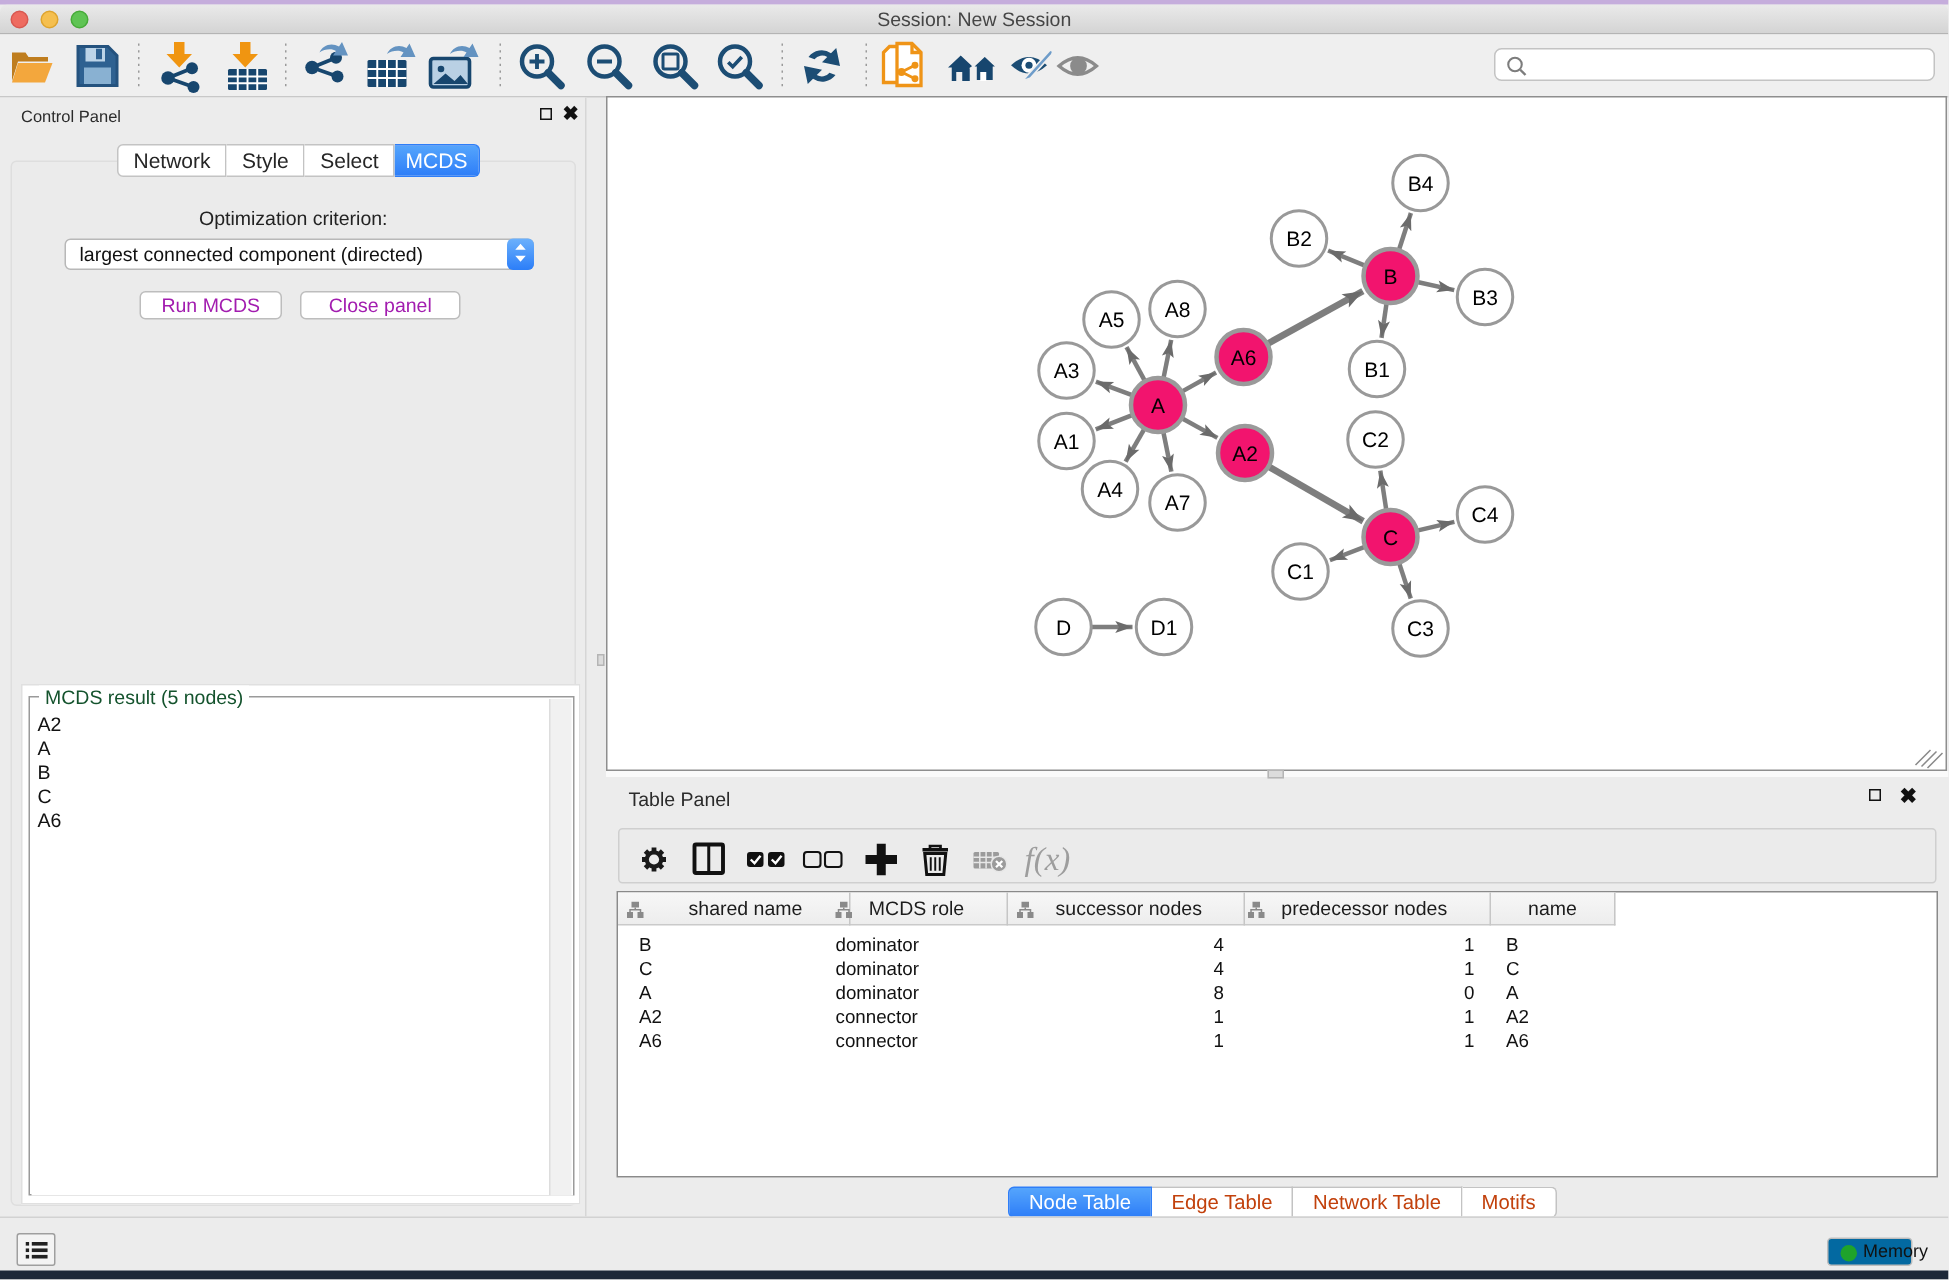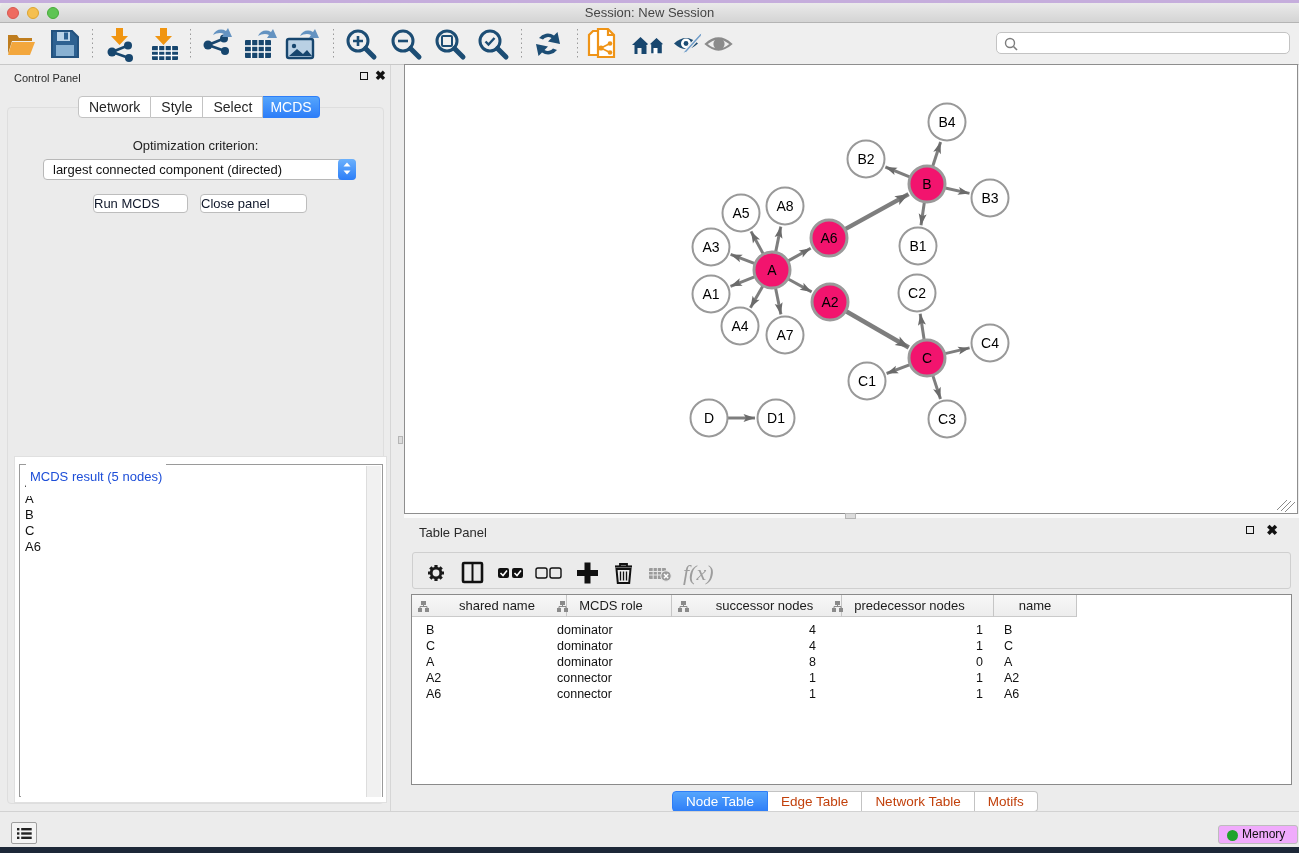--- a/index.html
+++ b/index.html
@@ -26,24 +26,24 @@
 .tab.first { border-left:1px solid #c3c3c3; border-radius:4px 0 0 4px; }
 .tab.sel { background:linear-gradient(#55a5fc,#2e7ef8); color:#fff; border-color:#2e7ef8; border-radius:0 4px 4px 0; }
 #cpbody { position:absolute; left:7px; top:42px; width:377px; height:697px; background:#ebebeb;
   border:1px solid #dedede; border-radius:4px; }
 #optlabel { position:absolute; left:0; top:30px; width:100%; text-align:center; font-size:13px; color:#222; }
 #combo { position:absolute; left:35px; top:51px; width:313px; height:21px; background:#fff;
   border:1px solid #b8b8b8; border-radius:4px; font-size:13px; color:#111; line-height:19px; padding-left:9px; }
 #combo .step { position:absolute; right:-1px; top:-1px; width:18px; height:21px; border-radius:4px;
   background:linear-gradient(#6cb1fc,#2c7ef8); }
 .btn { position:absolute; height:19px; background:#fff; border:1px solid #bdbdbd; border-radius:4px;
-  font-size:13px; color:#0f172a; line-height:17px; }
+  font-size:13px; color:#a21caf; text-align:center; line-height:17px; }
 #mcdsbox { position:absolute; left:6px; top:348px; width:373px; height:347px; background:#fff; border:1px solid #e0e0e0; }
 #group { position:absolute; left:4px; top:7px; width:364px; height:333px; border:1px solid #9a9a9a; }
-#gtitle { position:absolute; left:6px; top:-8px; background:#fff; padding:12px 4px; font-size:13px; color:#1d4ed8; }
+#gtitle { position:absolute; left:6px; top:-8px; background:#fff; padding:0 4px; font-size:13px; color:#14532d; }
 #mlist { position:absolute; left:1px; top:10px; width:361px; height:322px; background:#fff; font-size:13px; color:#111; }
 #mlist div { padding-left:4px; height:16px; line-height:16px; }
 #mscroll { position:absolute; right:1px; top:1px; width:15px; height:331px; background:#f1f1f1; border-left:1px solid #ddd; }
 
 #gwin { left:404px; top:64px; width:894px; height:450px; background:#fff; border:1px solid #8e8e8e; }
 #gtbar { position:absolute; left:0; top:0; width:100%; height:21px;
   background:linear-gradient(#f2f2f2,#d8d8d8); border-bottom:1px solid #ababab; }
 #gtbar .tl { position:absolute; top:4px; width:13px; height:13px; border-radius:50%; }
 #gttl { width:100%; text-align:center; font-size:13px; color:#2d2d2d; line-height:21px; font-weight:bold;}
 
@@ -60,21 +60,21 @@
 
 #btabs { position:absolute; left:268px; top:273px; height:20px; display:flex; }
 .btab { height:21px; line-height:20px; font-size:13.5px; color:#c2410c; background:#fff;
   border:1px solid #c3c3c3; border-left:none; padding:0 13px; }
 .btab.sel { background:linear-gradient(#55a5fc,#2e7ef8); color:#fff; border-color:#2e7ef8; border-radius:4px 0 0 4px; border-left:1px solid #2e7ef8;}
 .btab.last { border-radius:0 4px 4px 0; }
 
 #statbar { left:0; top:811px; width:1299px; height:36px; background:#ececec; border-top:1px solid #d2d2d2; }
 #listbtn { position:absolute; left:11px; top:10px; width:26px; height:22px; background:#f4f4f4;
   border:1px solid #9f9f9f; border-radius:2px; }
-#membtn { position:absolute; left:1218px; top:13px; width:80px; height:19px; background:#f0abfc;
+#membtn { position:absolute; left:1218px; top:13px; width:57px; height:19px; background:#0369a1;
   border:1px solid #bdbdbd; border-radius:3px; font-size:12px; color:#111; line-height:17px; text-align:left; padding-left:23px;}
 #memdot { position:absolute; left:8px; top:3.5px; width:11px; height:11px; border-radius:50%; background:#1fa32b; }
 #darkstrip { left:0; top:847px; width:1299px; height:6px; background:#1d2838; }
 svg text.nl { font-family:"Liberation Sans",sans-serif; font-size:14px; fill:#000; text-anchor:middle; }
 </style>
 </head>
 <body>
 <div class="abs" id="deskline"></div>
 <div class="abs" id="titlebar">
   <div class="tl" style="left:7px;background:#ee6b60;border:0.5px solid #d85850;"></div>
@@ -376,21 +376,21 @@
         <path d="M239 14l4.2 4.2 M243.2 14l-4.2 4.2" stroke="#fff" stroke-width="1.5"></path>
         </g>
 
       <text x="258" y="20" font-family="Liberation Serif,serif" font-style="italic" font-size="22" fill="#9d9d9d">f(x)</text>
     </svg>
   </div>
   <div id="tbl">
     <div id="thead" style="width:665px;">
       <div class="th" style="left:16px;width:139px;text-align:center;">shared name</div>
       <div class="th" style="left:139px;width:121px;">MCDS role</div>
-      <div class="th" style="left:276px;width:154px;">successor nodes</div>
+      <div class="th" style="left:264px;width:154px;">successor nodes</div>
       <div class="th" style="left:414px;width:168px;">predecessor nodes</div>
       <div class="th" style="left:582px;width:83px;">name</div>
       <svg style="position:absolute;left:6px;top:6px;" width="600" height="11" viewBox="0 0 600 11">
         <g fill="#8a8a8a">
           <g transform="translate(0,0)">
               <rect x="3" y="0" width="5" height="4"></rect>
               <rect x="0" y="7" width="4" height="4"></rect>
               <rect x="7" y="7" width="4" height="4"></rect>
               <path d="M5.5 4v2 M2 7V5.5h7V7" stroke="#8a8a8a" fill="none"></path>
             </g>

